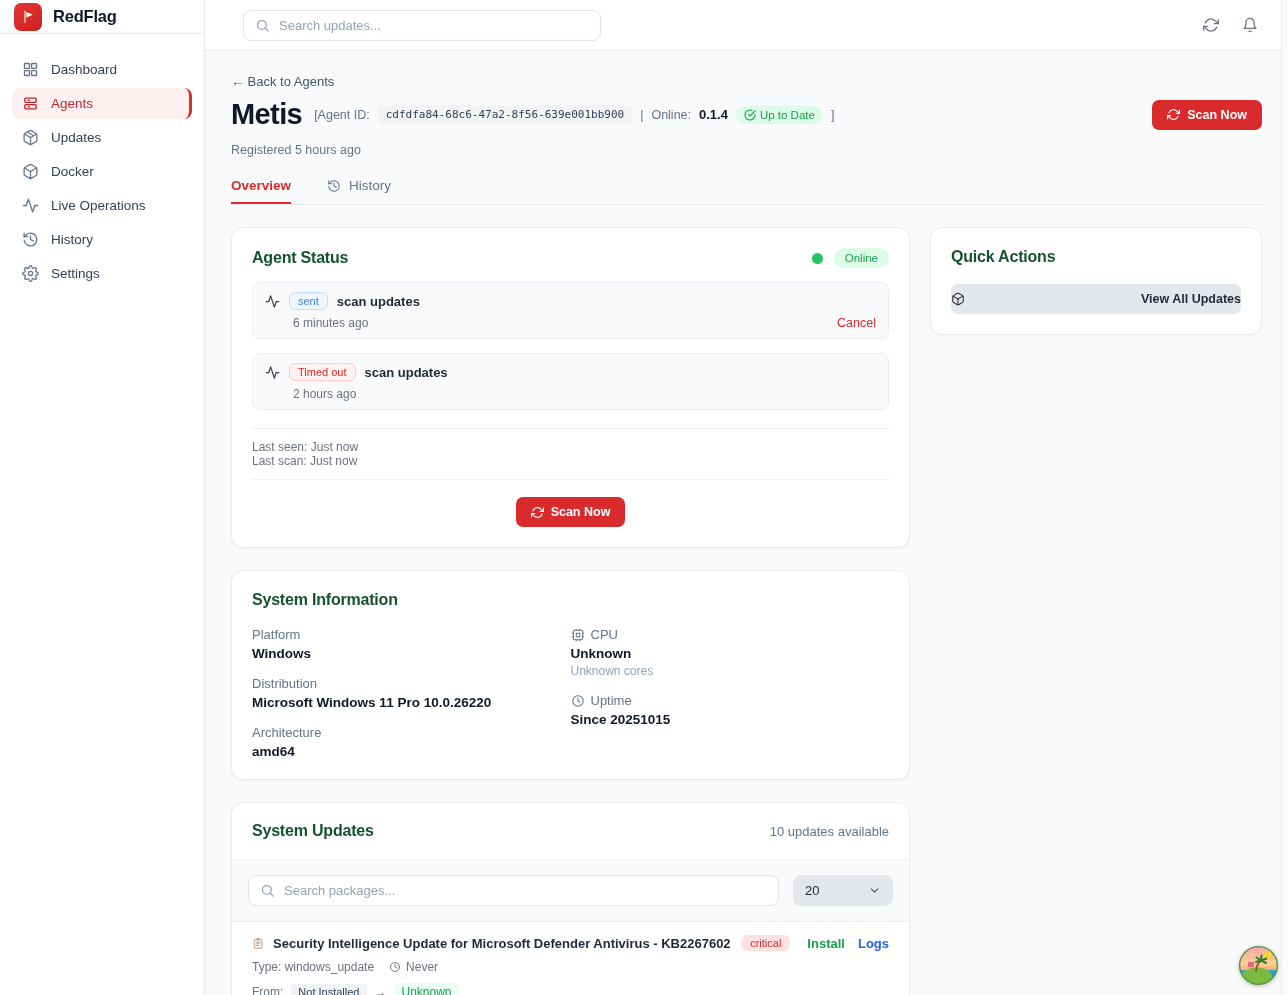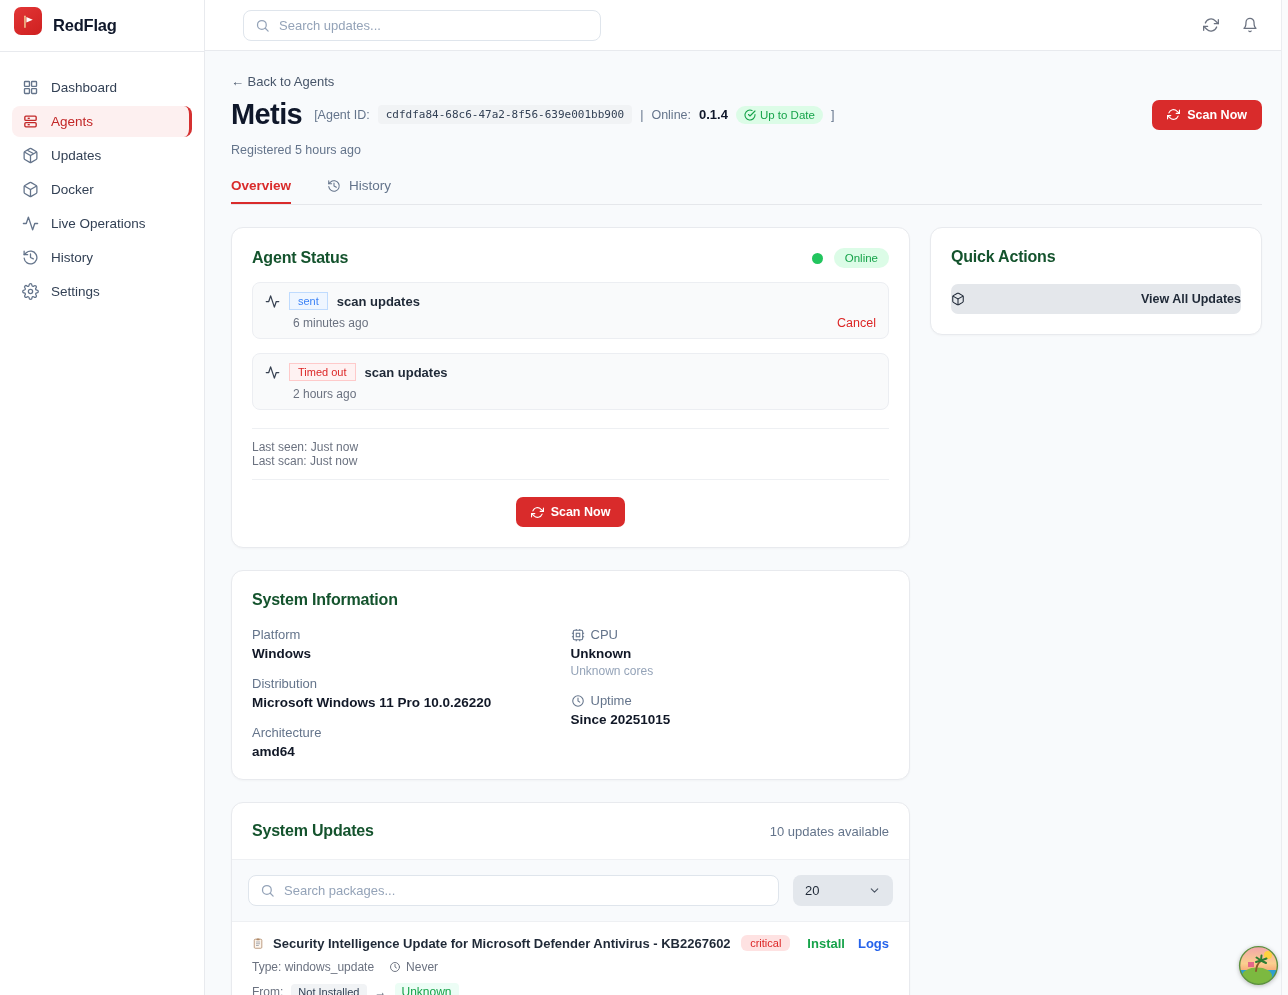--- a/index.html
+++ b/index.html
@@ -5,21 +5,21 @@
   * { box-sizing: border-box; margin: 0; padding: 0; }
   html,body { width:1288px; height:995px; overflow:hidden; }
   body {
     font-family:"Liberation Sans", sans-serif;
     background:#f8fafc; color:#0f172a; font-size:13px;
   }
   .app { display:flex; height:100%; position:relative; }
 
   
   .sidebar { width:205px; min-width:205px; background:#fff; border-right:1px solid #e8eaee; }
-  .logo-row { height:52px; display:flex; align-items:flex-end; gap:11px; padding:16px 14px; border-bottom:1px solid #e8eaee; }
+  .logo-row { height:34px; display:flex; align-items:center; gap:11px; padding:0 14px; border-bottom:1px solid #e8eaee; }
   .logo-badge { width:28px; height:28px; border-radius:7px; background:linear-gradient(145deg,#e23636,#cf2020);
     display:flex; align-items:center; justify-content:center; }
   .brand-name { font-weight:700; font-size:16.5px; color:#0f172a; letter-spacing:-0.2px; }
   .nav { padding:20px 12px 0; display:flex; flex-direction:column; gap:3px; }
   .nav-item { display:flex; align-items:center; gap:12px; padding:7px 10px; border-radius:8px;
     color:#334155; font-size:13.5px; cursor:pointer; }
   .nav-item svg { color:#64748b; flex:none; }
   .nav-item.active { background:#fdf0f0; color:#c22626; border-right:3px solid #d53030; font-weight:500;}
   .nav-item.active svg { color:#c22626; }
 
@@ -69,21 +69,21 @@
   .card-title { font-size:16px; font-weight:700; color:#14532d; letter-spacing:-0.2px; }
   .card-head { display:flex; align-items:center; justify-content:space-between; }
 
   
   .online-wrap { display:flex; align-items:center; gap:11px; }
   .online-dot { width:11px; height:11px; border-radius:50%; background:#22c55e; }
   .online-badge { background:#dcfce7; color:#16a34a; font-size:11.5px; padding:4px 11px; border-radius:999px; }
   .event-row { background:#f9fafb; border:1px solid #eceef2; border-radius:8px; padding:9px 12px 8px; margin-top:14px; }
   .event-line1 { display:flex; align-items:center; gap:9px; }
   .event-line1 svg { color:#374151; }
-  .evt-badge { font-size:11px; padding:2px 8px; border-radius:0; border:1px solid; }
+  .evt-badge { font-size:11px; padding:2px 8px; border-radius:6px; border:1px solid; }
   .evt-badge.sent { color:#3b82f6; background:#eff6ff; border-color:#bfdbfe; }
   .evt-badge.timedout { color:#dc2626; background:#fef2f2; border-color:#fecaca; }
   .evt-action { font-weight:600; font-size:13px; color:#1f2937; }
   .event-line2 { display:flex; align-items:center; margin-top:6px; }
   .evt-time { margin-left:28px; font-size:12px; color:#6b7280; }
   .evt-cancel { margin-left:auto; color:#dc2626; font-size:12.5px; cursor:pointer; }
   .status-meta { display:flex; justify-content:space-between; border-top:1px solid #eef0f3;
     border-bottom:1px solid #eef0f3; padding:11px 0; margin-top:18px; font-size:12px; color:#6b7280;flex-direction:column; }
   .status-scan { display:flex; justify-content:center; padding-top:17px; }
 

